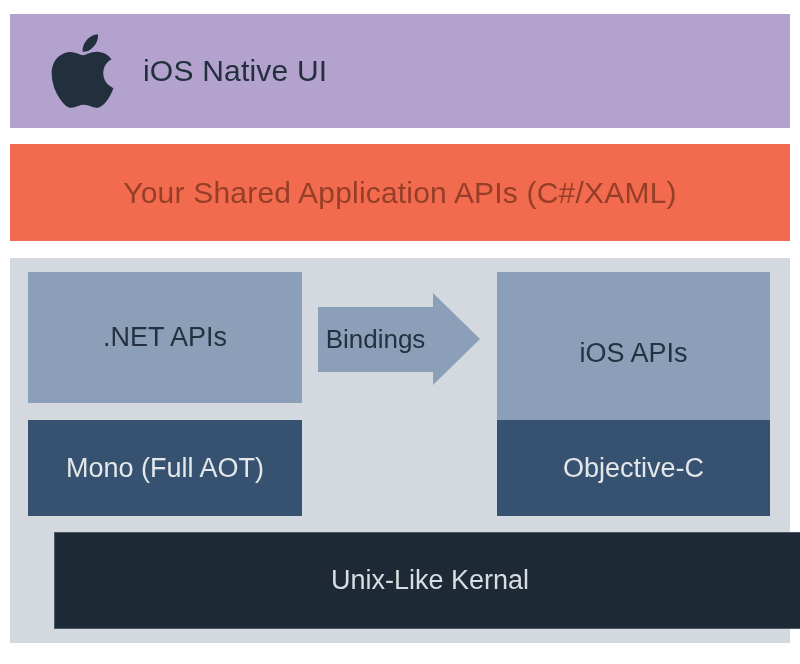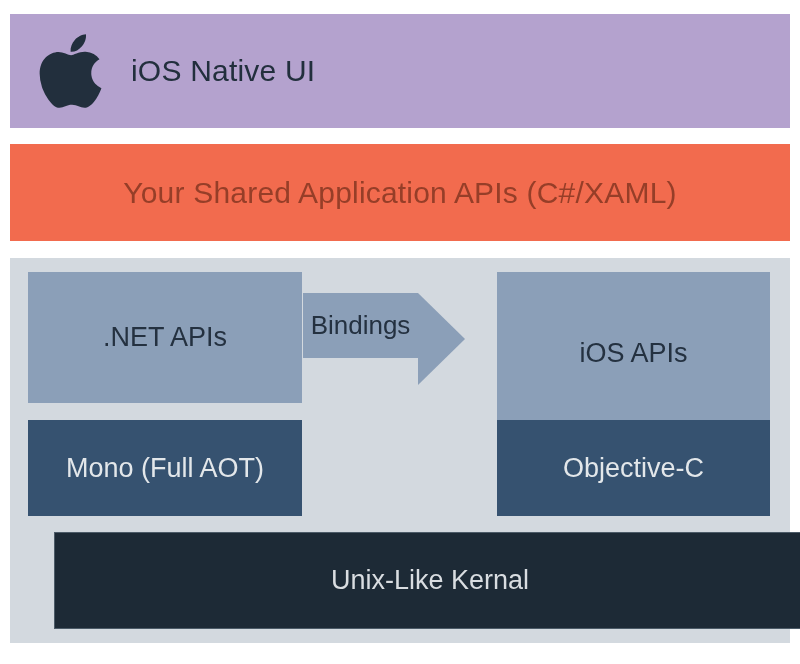--- a/index.html
+++ b/index.html
@@ -21,21 +21,21 @@
     position: absolute;
     left: 10px;
     width: 780px;
     display: flex;
     align-items: center;
   }
   .band-native {
     top: 14px;
     height: 114px;
     background: #b4a2ce;
-    padding-left: 27px;
+    padding-left: 39px;
     box-sizing: border-box;
   }
   .apple-wrap {
     width: 66px;
     height: 84px;
     display: flex;
     align-items: center;
     justify-content: center;
     flex: 0 0 auto;
   }
@@ -84,26 +84,26 @@
   }
   .box-net    { left: 18px;  top: 14px;  width: 274px; height: 131px; }
   .box-iosapi { left: 487px; top: 14px;  width: 273px; height: 163px; }
   .box-mono   { left: 18px;  top: 162px; width: 274px; height: 96px; }
   .box-objc   { left: 487px; top: 162px; width: 273px; height: 96px; }
   .box-kernel { left: 18px;  top: 274px; width: 752px; height: 97px; margin-left: 26px; }
 
   
   .arrow {
     position: absolute;
-    left: 293px;
+    left: 308px;
     top: 35px;
     width: 162px;
     height: 92px;
     display: flex;
-    align-items: flex-start;
+    align-items: center;
   }
   .arrow-body {
     width: 115px;
     height: 65px;
     background: #8b9fb8;
     display: flex;
     align-items: center;
     justify-content: center;
     font-size: 26px;
     color: #243140;

